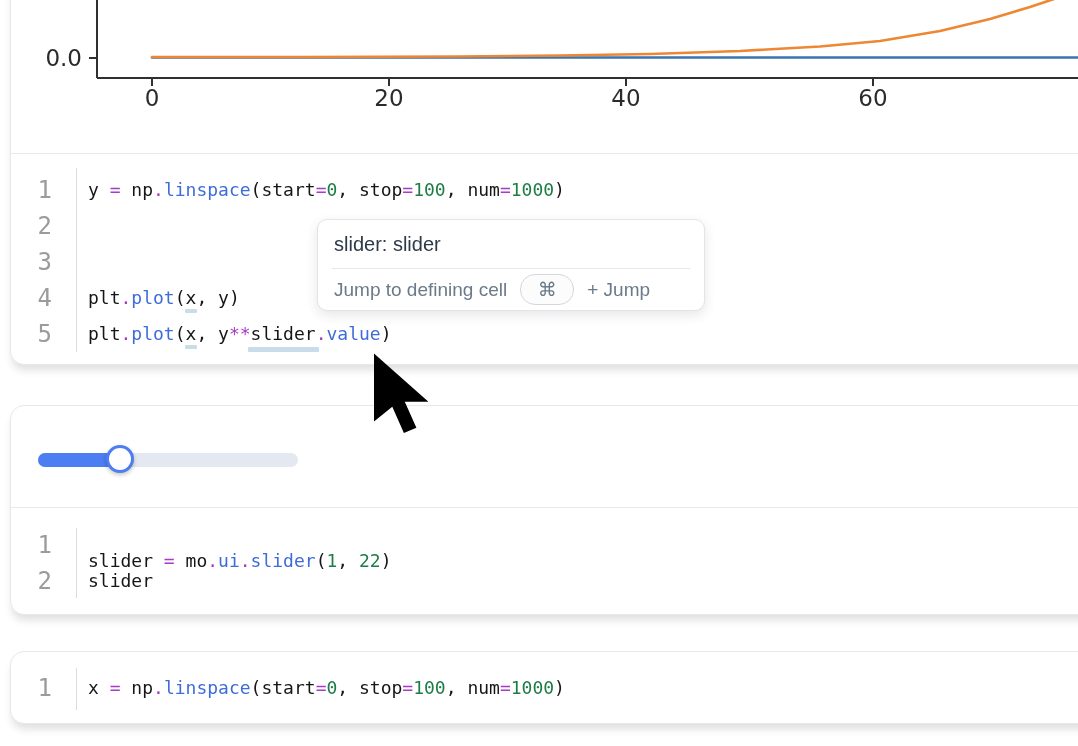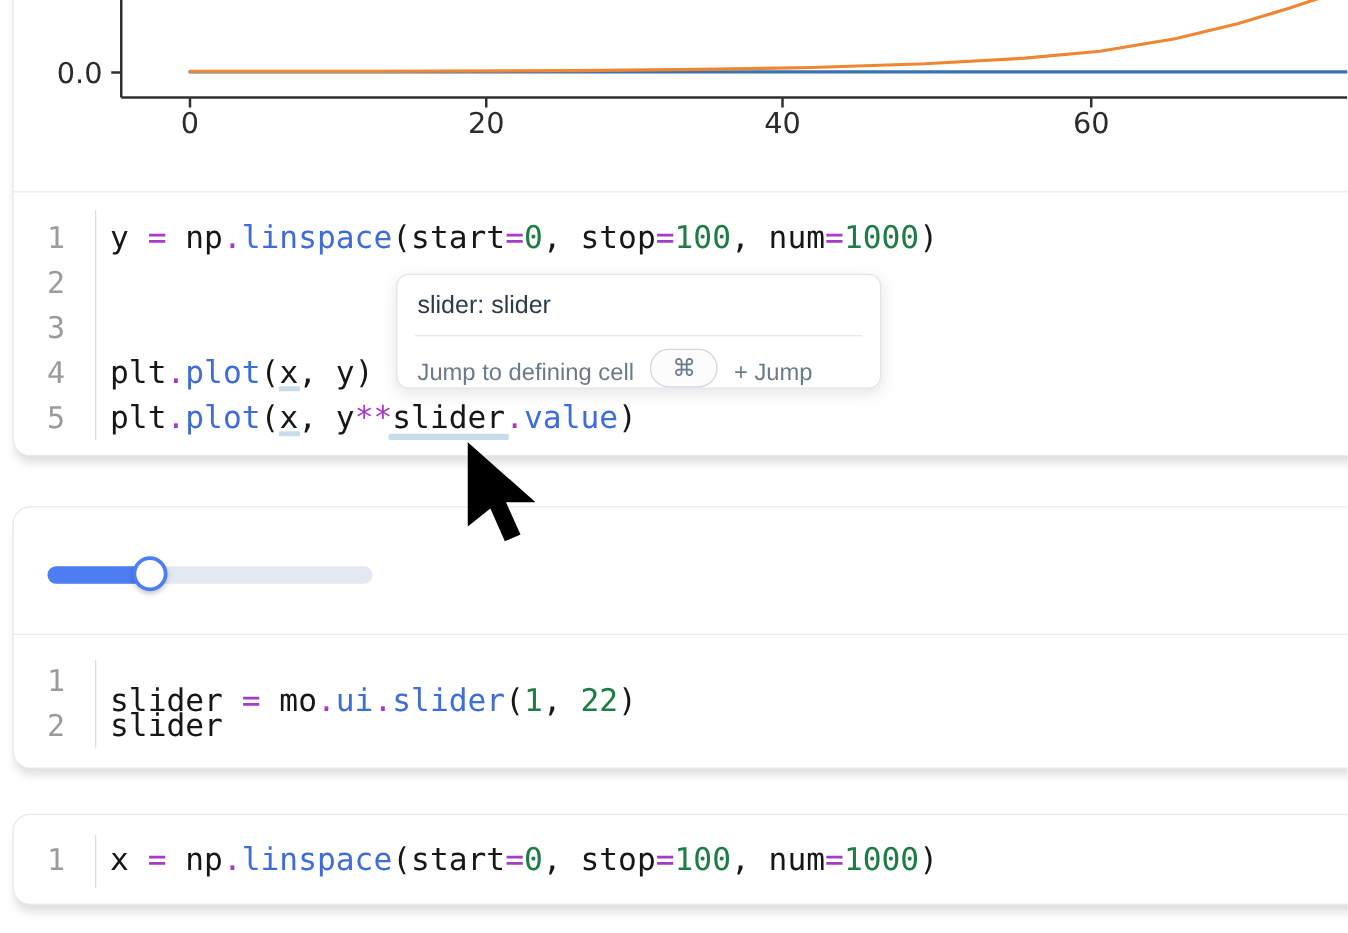--- a/index.html
+++ b/index.html
@@ -24,21 +24,21 @@
     background:#e9e9ea;
     z-index:5;
   }
   #chart-svg{position:absolute;left:0;top:0;z-index:4;}
   #code-layer{position:absolute;left:0;top:0;width:1078px;height:746px;z-index:6;pointer-events:none;}
   .codeline{
     position:absolute;
     left:88px;
     height:36px;line-height:36px;
     font-family:"DejaVu Sans Mono",monospace;
-    font-size:25px;
+    font-size:18px;
     white-space:pre;
     color:var(--tok-t);
   }
   .lnum{
     position:absolute;
     left:18px;width:34px;
     text-align:right;
     height:36px;line-height:36px;
     font-family:"DejaVu Sans Mono",monospace;
     font-size:24px;
@@ -70,21 +70,21 @@
     box-sizing:border-box;
   }
   .tooltip-title{
     height:48px;line-height:48px;
     padding-left:16px;
     font-size:20px;color:#2d3a48;
   }
   .tooltip-sep{position:absolute;left:14px;right:14px;top:48px;height:1px;background:#e7e7ec;}
   .tooltip-row{
     position:absolute;left:0;right:0;top:49px;bottom:0;
-    display:flex;align-items:flex-end;
+    display:flex;align-items:center;
     padding-left:16px;gap:13px;
     font-size:19px;color:#6b7a8a;
   }
   .key-pill{
     display:inline-flex;align-items:center;justify-content:center;
     width:52px;height:29px;
     border:1.5px solid #d6d6dd;border-radius:15px;
     background:#fcfcfd;
     font-size:19px;color:#6b7a8a;
   }

